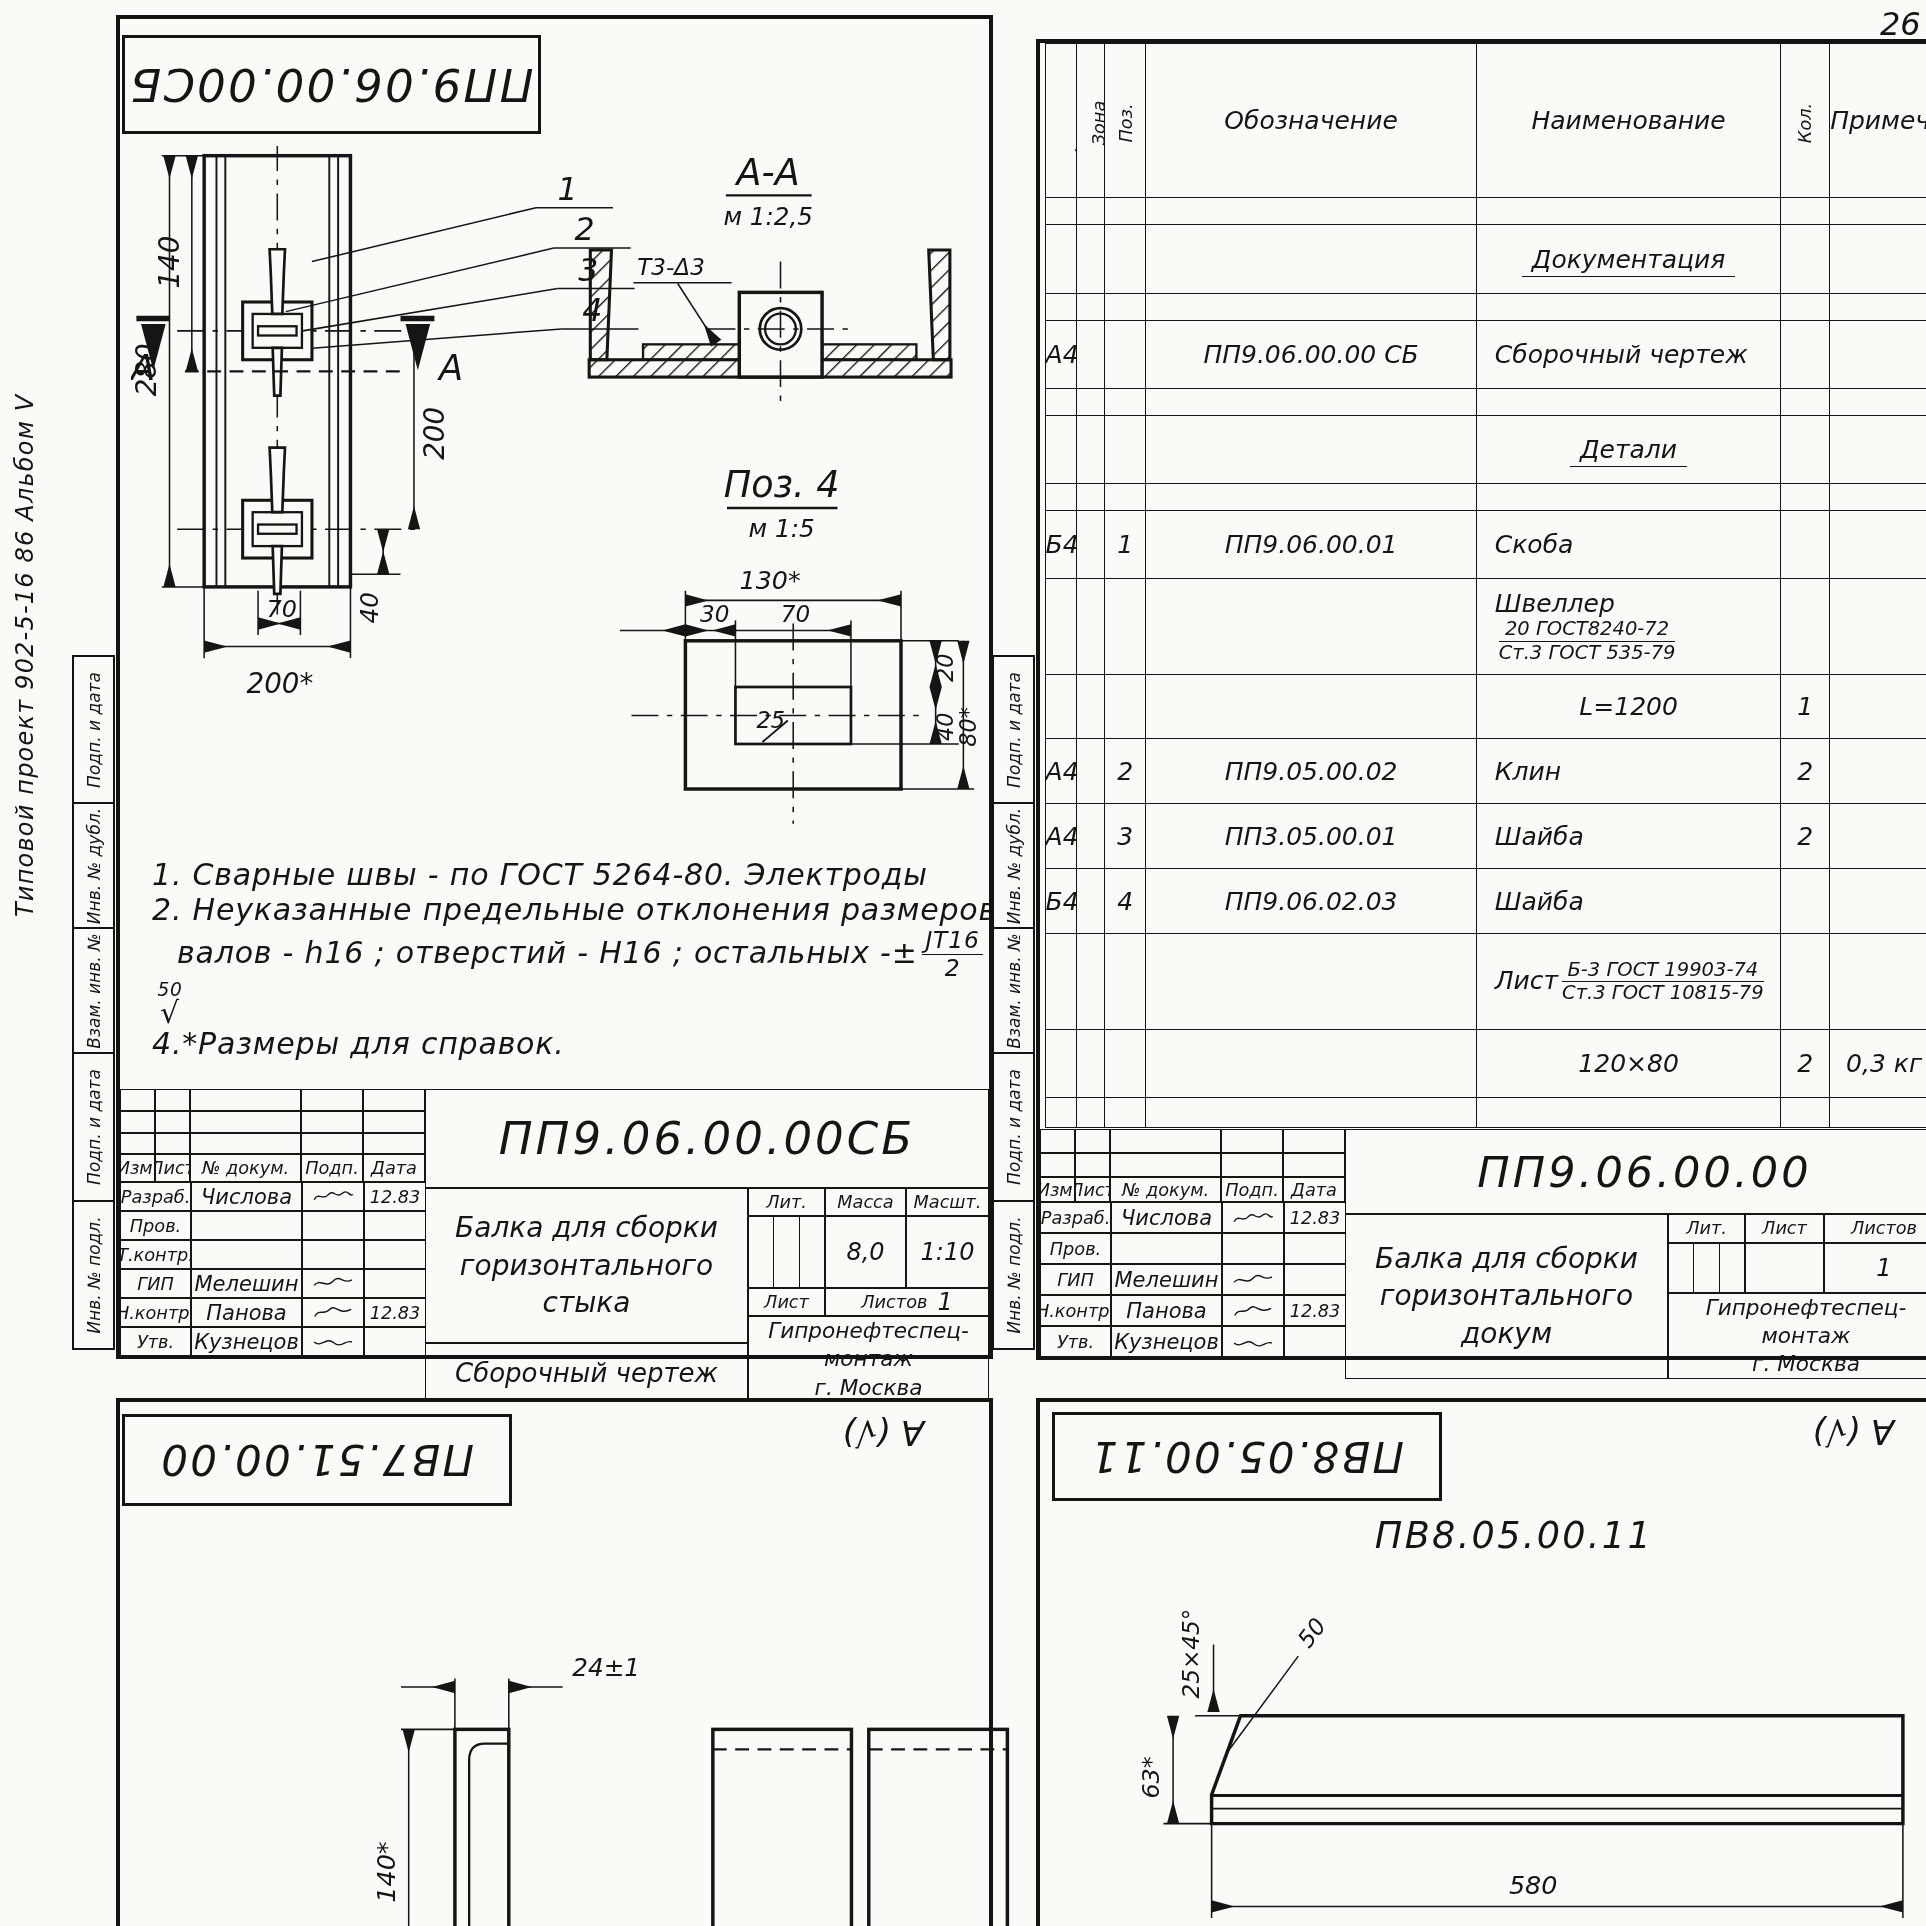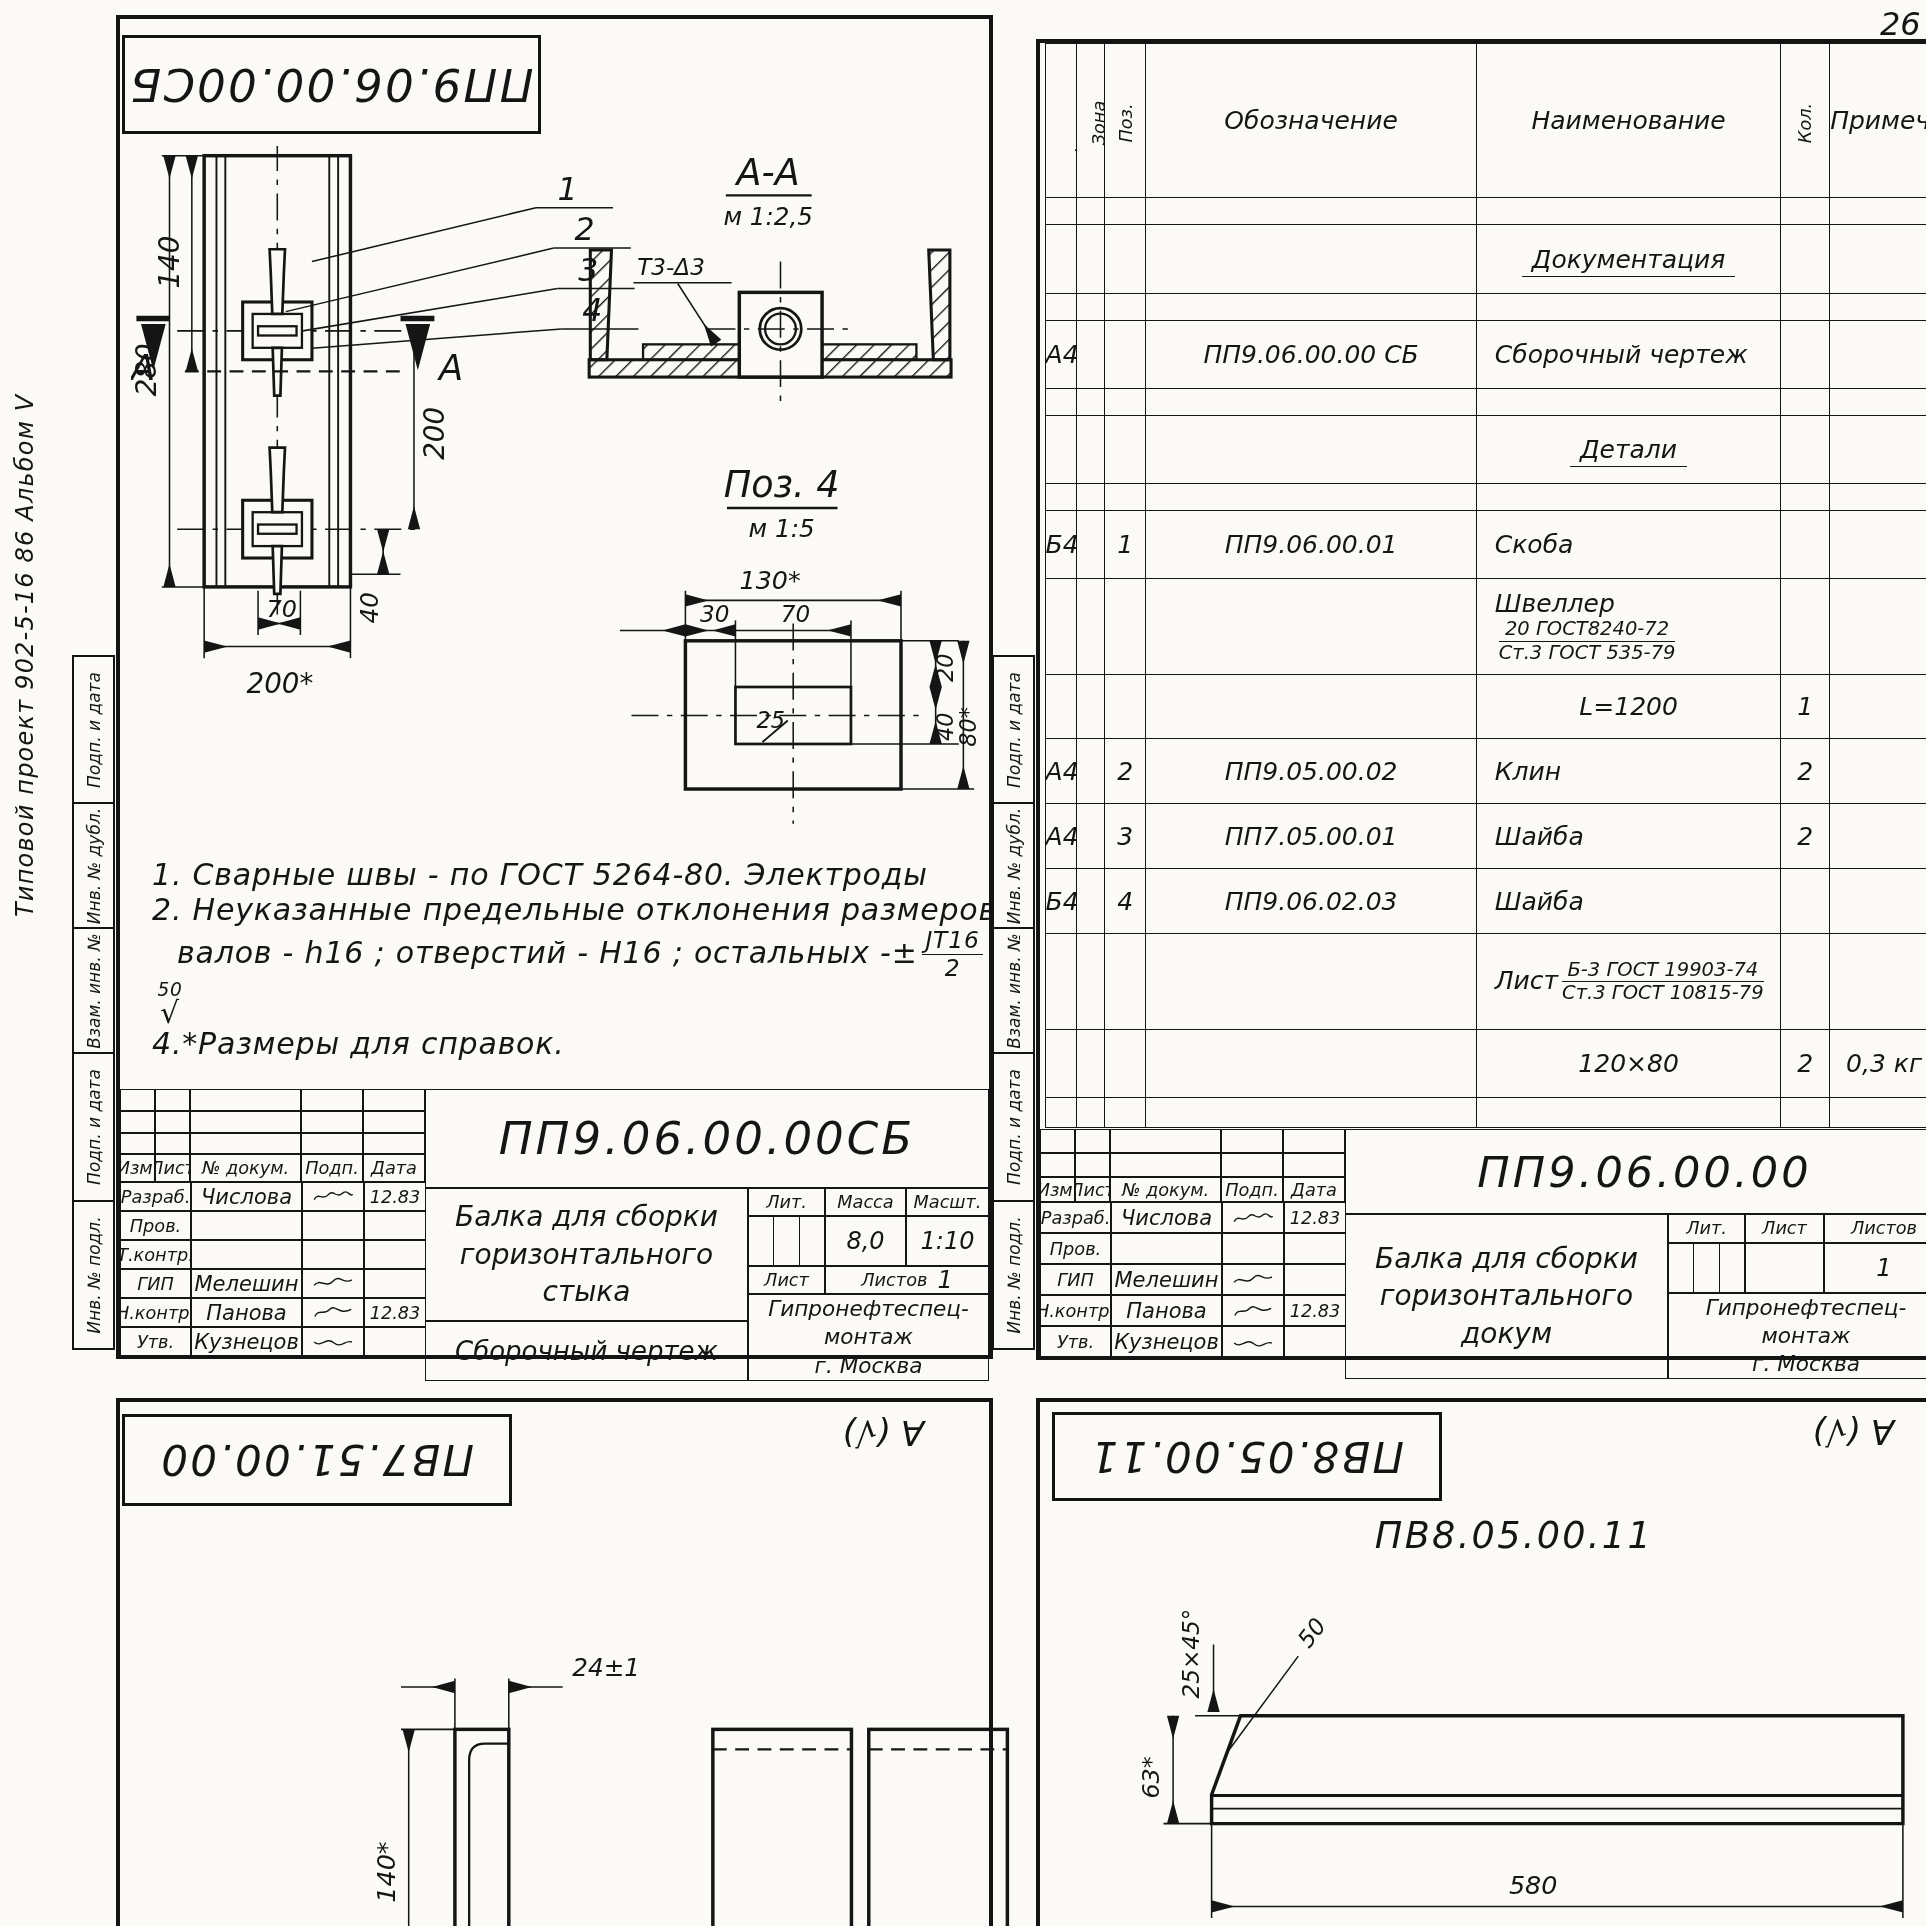--- a/index.html
+++ b/index.html
@@ -315,21 +315,21 @@
             <div class="tmat" style="height:58px;font-size:26px;">
               <span>Сборочный чертеж</span>
             </div>
           </div>
           <div class="tb-grid">
             <div class="trow" style="height:28px;">
               <div class="tc lbl" style="width:77px;">Лит.</div>
               <div class="tc lbl" style="width:81px;">Масса</div>
               <div class="tc lbl" style="flex:1;">Масшт.</div>
             </div>
-            <div class="trow" style="height:50px;">
+            <div class="trow" style="height:72px;">
               <div class="tc" style="width:77px;padding:0;align-items:stretch;">
                 <div style="flex:1;border-right:1.5px solid #151515;"></div>
                   <div style="flex:1;border-right:1.5px solid #151515;"></div>
                   <div style="flex:1;"></div>
               </div>
               <div class="tc gv" style="width:81px;">8,0</div>
               <div class="tc gv" style="flex:1;">1:10</div>
             </div>
             <div class="trow" style="height:28px;">
               <div class="tc lbl" style="width:77px;">Лист</div>
@@ -471,21 +471,21 @@
         <td>2</td>
         <td>ПП9.05.00.02</td>
         <td class="nm-col">Клин</td>
         <td>2</td>
             <td></td>
           </tr>
       <tr style="height:65px;">
         <td>А4</td>
             <td></td>
         <td>3</td>
-        <td>ПП7.05.00.01</td>
+        <td>ПП3.05.00.01</td>
         <td class="nm-col">Шайба</td>
         <td>2</td>
             <td></td>
           </tr>
       <tr style="height:65px;">
         <td>Б4</td>
             <td></td>
         <td>4</td>
         <td>ПП9.06.02.03</td>
         <td class="nm-col">Шайба</td>

